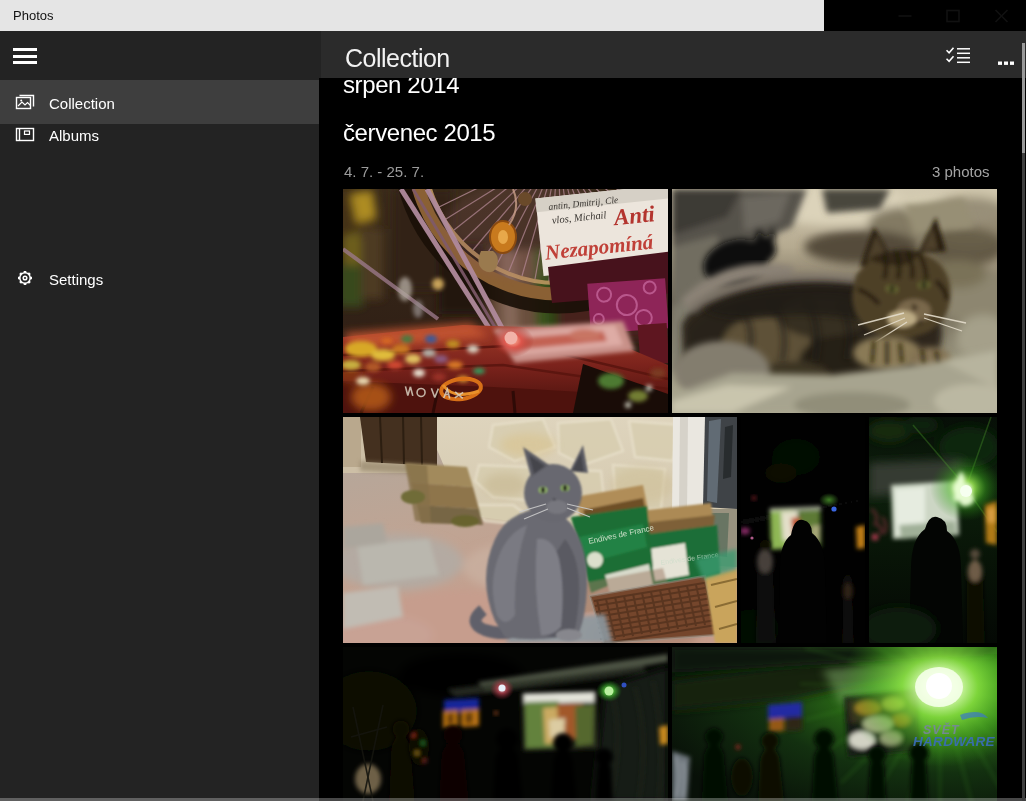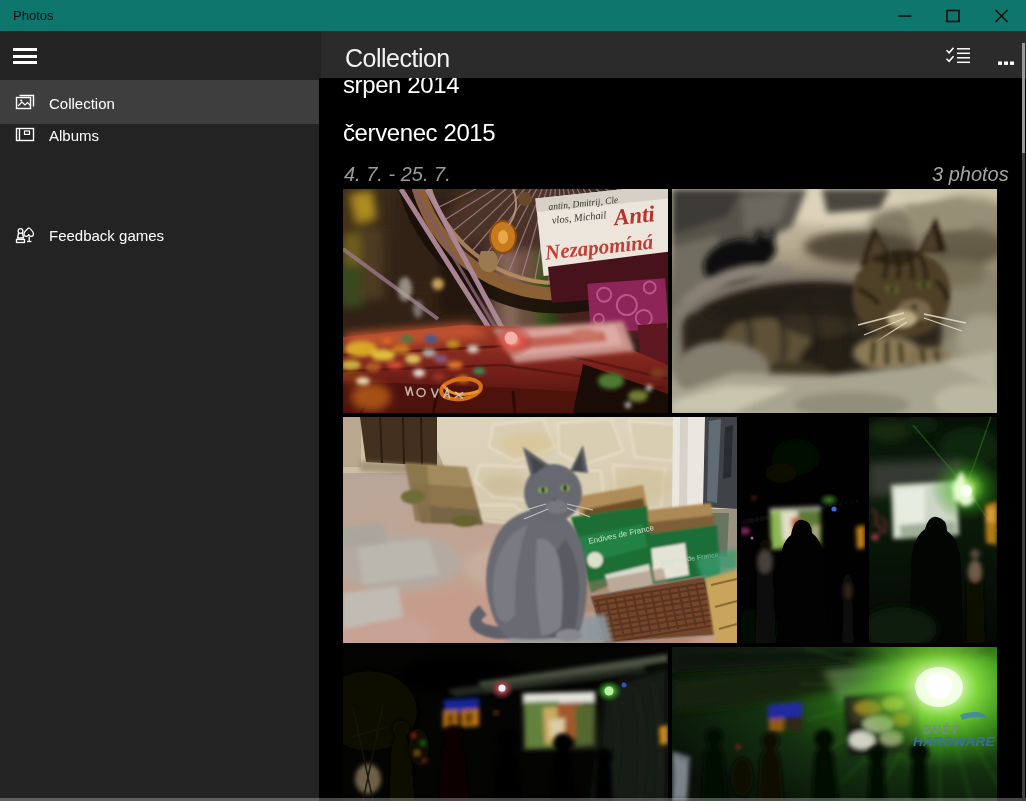--- a/index.html
+++ b/index.html
@@ -1,38 +1,38 @@
 <!DOCTYPE html>
 <html><head>
 <meta charset="utf-8">
 <style>
   * { margin:0; padding:0; box-sizing:border-box; }
   html,body { width:1026px; height:801px; overflow:hidden; background:#000;
     font-family:"Liberation Sans", sans-serif; }
   #app { position:absolute; left:0; top:0; width:1026px; height:801px; }
   .abs { position:absolute; }
 
-  #titlebar { left:0; top:0; width:1026px; height:31px; background:#0f766e; }
+  #titlebar { left:0; top:0; width:824px; height:31px; background:#e5e5e5; }
   #titlebar .t { position:absolute; left:13px; top:8px; font-size:13px; color:#111; }
 
   #sidebar { left:0; top:31px; width:321px; height:770px; background:#232323; }
   .navitem { position:absolute; left:0; width:321px; height:44px; color:#fff; }
   .navitem .lbl { position:absolute; left:49px; top:50%; transform:translateY(calc(-50% + 1px));
     font-size:15px; }
   .navitem svg { position:absolute; left:15px; top:50%; transform:translateY(-50%); }
   #ham { position:absolute; left:13px; top:17px; width:24px; }
   #ham div { height:3px; background:#fff; margin-bottom:3.5px; }
 
   #header { left:321px; top:31px; width:705px; height:47px; background:#2b2b2b; }
   #header .title { position:absolute; left:24px; top:13px; font-size:25px; color:#f2f2f2;
     font-weight:400; letter-spacing:-0.5px; }
 
   #content { left:319px; top:78px; width:705px; height:723px; background:#000; overflow:hidden; }
   .h1 { position:absolute; left:24px; color:#fff; font-size:24px; font-weight:400; letter-spacing:-0.4px; }
-  .sub { position:absolute; color:#9b9b9b; font-size:20px;font-style:italic; }
+  .sub { position:absolute; color:#9b9b9b; font-size:15px; }
 
   .tile { position:absolute; overflow:hidden; }
   .tile svg { display:block; }
 
   #scroll-thumb { left:1022px; top:43px; width:3px; height:110px; background:#9a9a9a; }
   #scroll-track { left:1022px; top:153px; width:3px; height:648px; background:#3f3f3f; }
 </style>
 </head>
 <body>
 <div id="app">
@@ -62,30 +62,36 @@
       <span class="lbl">Collection</span>
     </div>
     <div class="navitem" style="top:81px">
       <svg width="20" height="20" viewBox="0 0 20 20" fill="none" stroke="#fff" stroke-width="1.4">
         <rect x="1.5" y="4.5" width="17" height="12"></rect>
         <line x1="4.5" y1="4.5" x2="4.5" y2="16.5"></line>
         <rect x="9.5" y="7" width="5" height="3.4" stroke-width="1.2"></rect>
       </svg>
       <span class="lbl">Albums</span>
     </div>
-    <div class="navitem" style="top:181px">
-      <svg width="20" height="20" viewBox="0 0 20 20" fill="none" stroke="#fff" stroke-width="1.3">
-        <circle cx="5.5" cy="7" r="2.4"></circle>
-        <path d="M3.5 9 l-1 5 h6 l-1-5"></path>
-        <rect x="1.5" y="15.5" width="8" height="3"></rect>
-        <path d="M14.5 4 c1.5 2 4 3.5 4 6 a2.4 2.4 0 0 1 -4.8 0 a2.4 2.4 0 0 1 -4.8 0 c0-2.5 2.5-4 4.6-6 z" stroke-width="1.2"></path>
-        <line x1="14.2" y1="13" x2="14.2" y2="17"></line>
-        <line x1="12" y1="17.5" x2="16.5" y2="17.5"></line>
+    <div class="navitem" style="top:225px">
+      <svg width="20" height="20" viewBox="0 0 20 20" fill="none" stroke="#fff" stroke-width="1.5">
+        <circle cx="10" cy="10" r="5.2"></circle>
+        <circle cx="10" cy="10" r="1.8"></circle>
+        <g stroke-width="2.6">
+          <line x1="10" y1="3" x2="10" y2="5"></line>
+            <line x1="10" y1="15" x2="10" y2="17"></line>
+          <line x1="3" y1="10" x2="5" y2="10"></line>
+            <line x1="15" y1="10" x2="17" y2="10"></line>
+          <line x1="5.1" y1="5.1" x2="6.5" y2="6.5"></line>
+            <line x1="13.5" y1="13.5" x2="14.9" y2="14.9"></line>
+          <line x1="5.1" y1="14.9" x2="6.5" y2="13.5"></line>
+            <line x1="13.5" y1="6.5" x2="14.9" y2="5.1"></line>
+        </g>
       </svg>
-      <span class="lbl">Feedback games</span>
+      <span class="lbl">Settings</span>
     </div>
   </div>
 
   <div id="header" class="abs">
     <span class="title">Collection</span>
     <svg class="abs" style="left:625px;top:16px" width="28" height="18" viewBox="0 0 28 18">
       <g stroke="#fff" stroke-width="1.5">
         <line x1="11" y1="1.8" x2="24" y2="1.8"></line>
         <line x1="11" y1="6.3" x2="24" y2="6.3"></line>
         <line x1="11" y1="10.8" x2="24" y2="10.8"></line>

